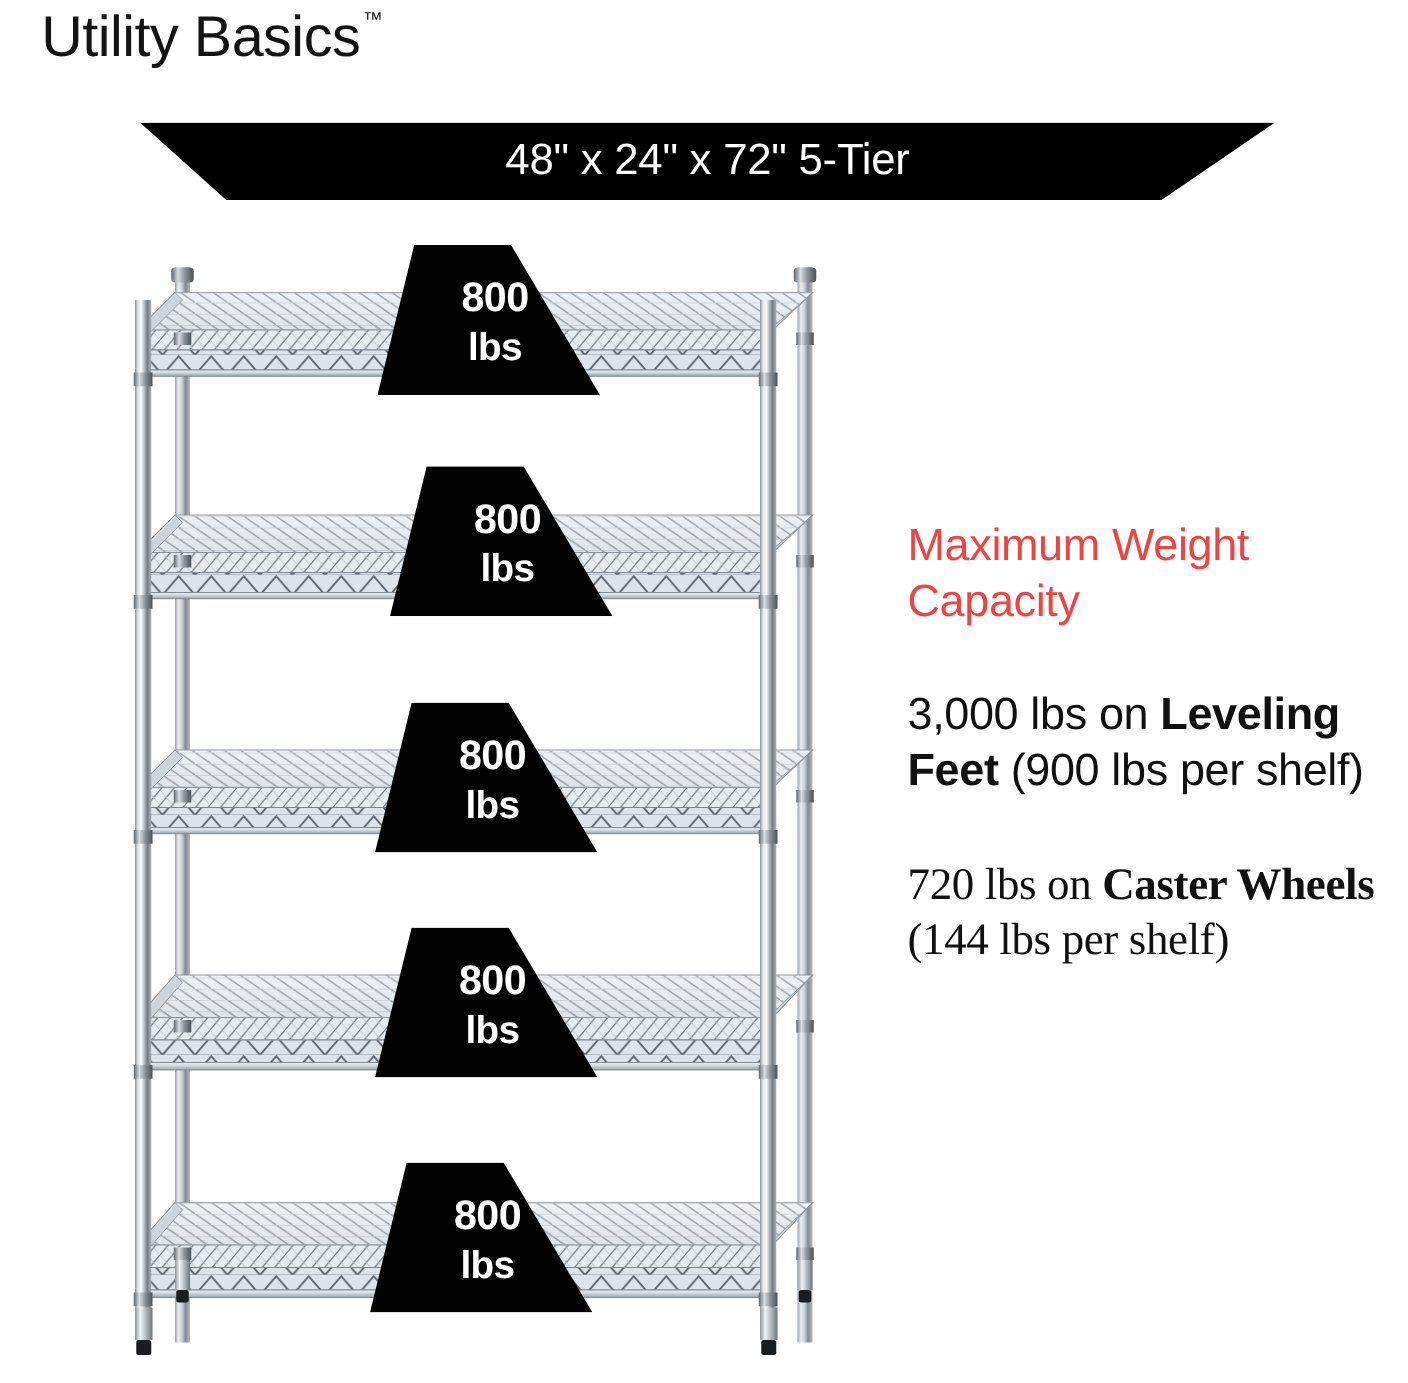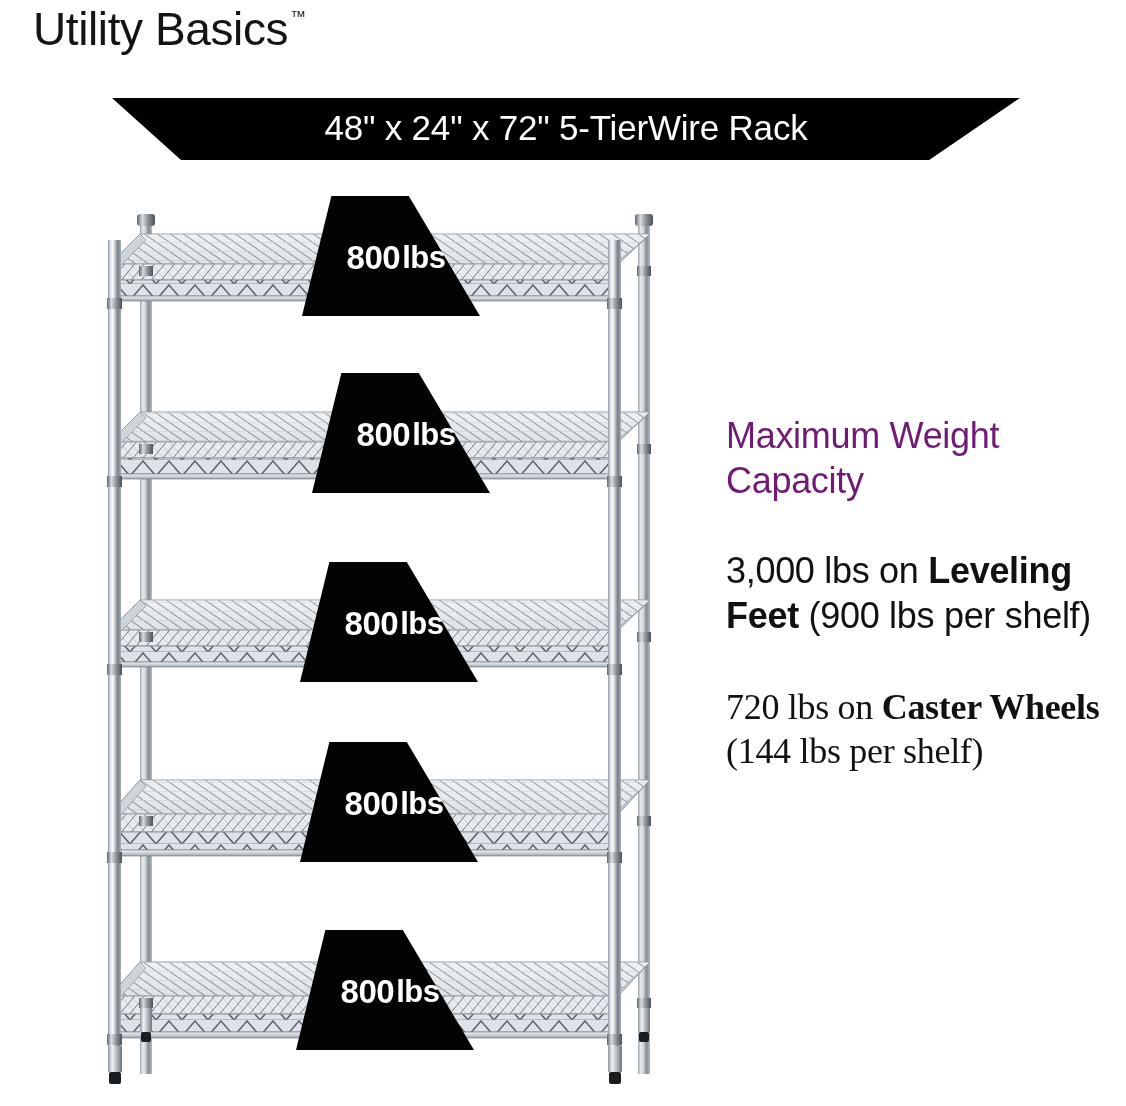--- a/index.html
+++ b/index.html
@@ -98,21 +98,21 @@
   .capacity-badge .badge-shape {
     position: absolute;
     inset: 0;
     background: #030303;
     clip-path: polygon(16.5% 0%, 60.0% 0%, 100% 100%, 0% 100%);
   }
   .capacity-badge .badge-lines {
     position: absolute;
     inset: 0;
     display: flex;
-    flex-direction: row;
+    flex-direction: column;
     align-items: center;
     justify-content: center;
     gap: 2px;
     padding-left: 10px;
     padding-top: 4px;
     box-sizing: border-box;
   }
   .capacity-badge .badge-value,
   .capacity-badge .badge-unit {
     color: #ffffff;
@@ -134,21 +134,21 @@
     position: absolute;
     left: 726px;
     top: 414px;
     width: 382px;
   }
   #capacity-info .info-heading {
     font-size: 36px;
     font-weight: 400;
     line-height: 1.24;
     letter-spacing: -0.3px;
-    color: #701a75;
+    color: #ef4444;
     margin: 0 0 46px 0;
   }
   #capacity-info .info-paragraph {
     font-size: 36px;
     font-weight: 400;
     line-height: 1.24;
     letter-spacing: -0.3px;
     color: #111111;
     margin: 0 0 46px 0;
   }
@@ -160,21 +160,20 @@
 
 <div id="brand-logo">
   <span class="brand-name">Utility Basics</span>
   <span class="brand-tm">™</span>
 </div>
 
 <div id="title-banner">
   <div class="banner-shape"></div>
   <div class="banner-text">
     <span>48" x 24" x 72" 5-Tier </span>
-      <span> Wire Rack</span>
   </div>
 </div>
 
 <div id="rack-illustration">
   <svg viewBox="0 0 610 912" xmlns="http://www.w3.org/2000/svg">
     <defs>
       <linearGradient id="postGrad" x1="0" y1="0" x2="1" y2="0">
         <stop offset="0%" stop-color="#8b9299"></stop>
         <stop offset="18%" stop-color="#dfe4e8"></stop>
         <stop offset="38%" stop-color="#fbfcfd"></stop>

